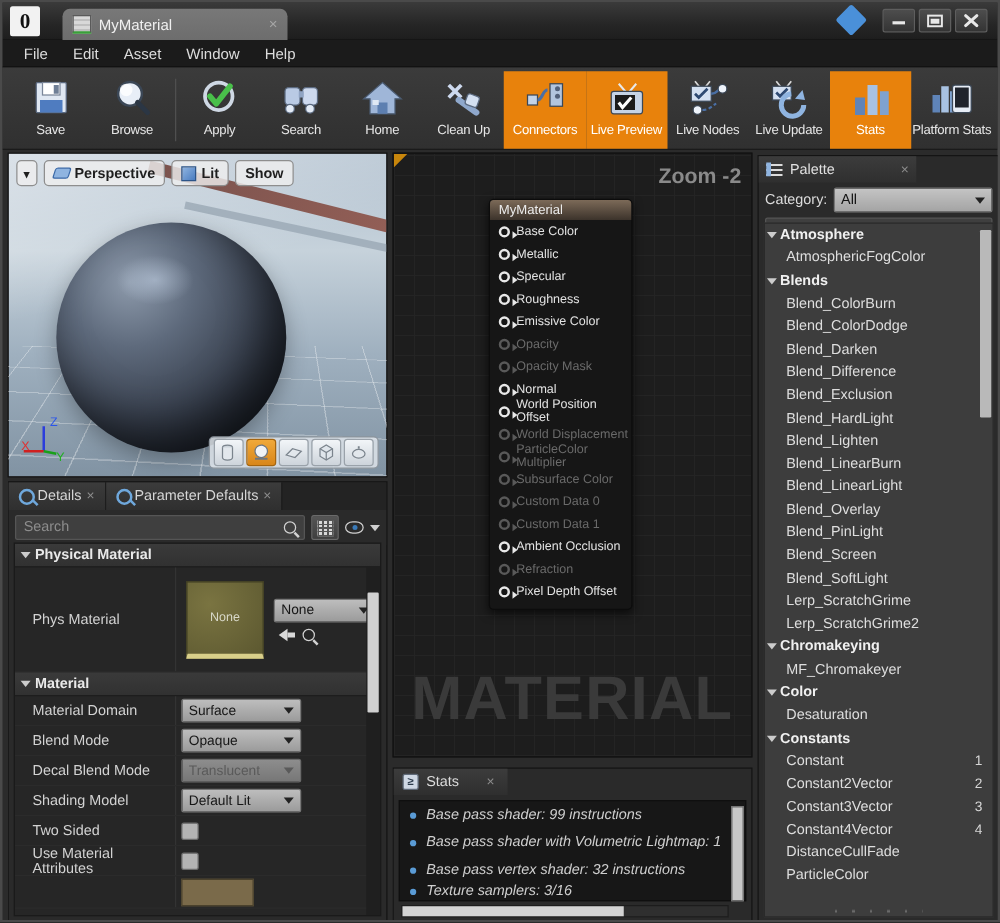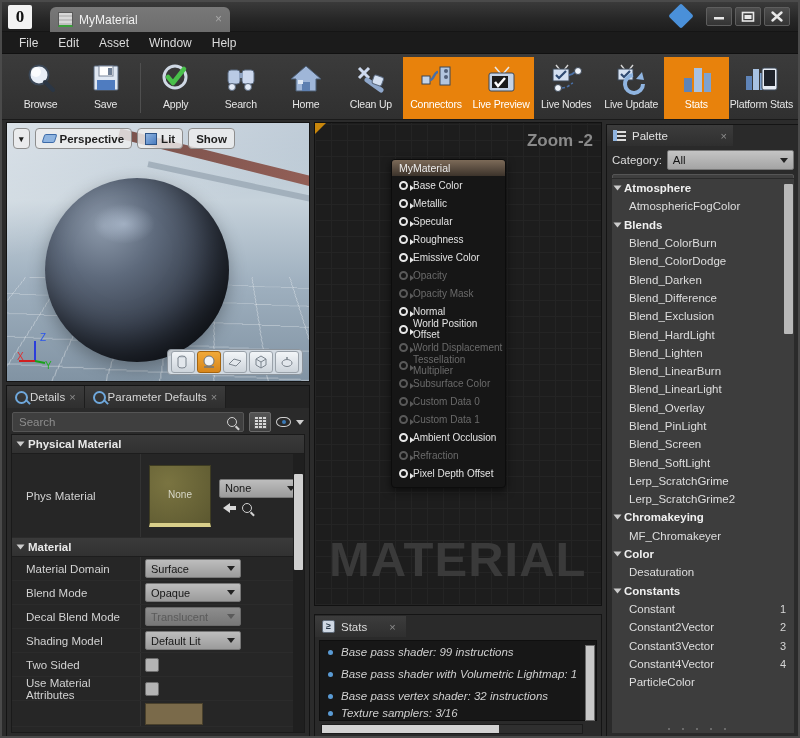--- a/index.html
+++ b/index.html
@@ -480,38 +480,38 @@
     <div class="menu-item">Asset</div>
     <div class="menu-item">Window</div>
     <div class="menu-item">Help</div>
   </div>
 
   <div class="toolbar">
 
     <div class="tb-btn">
       <span class="tb-ico">
         <svg width="36" height="34" viewBox="0 0 36 34">
-            <circle cx="16" cy="13" r="9.5" fill="#e8eef7" stroke="#3b4756" stroke-width="2"></circle>
-            <circle cx="13" cy="10" r="5" fill="#ffffff" opacity=".8"></circle>
-            <path d="M22 20 L30 28" stroke="#2b3644" stroke-width="4" stroke-linecap="round"></path>
-          </svg>
-      </span>
-      <span class="tb-label">Browse</span>
-    </div>
-
-    <div class="tb-btn">
-      <span class="tb-ico">
-        <svg width="36" height="34" viewBox="0 0 36 34">
             <rect x="6" y="4" width="24" height="24" rx="1" fill="#dfe7f2" stroke="#5b6a80"></rect>
             <rect x="11" y="4" width="14" height="10" fill="#ffffff" stroke="#7a8699"></rect>
             <rect x="9" y="18" width="18" height="10" fill="#4f7cc0"></rect>
             <rect x="20" y="6" width="4" height="7" fill="#6f7f96"></rect>
           </svg>
       </span>
       <span class="tb-label">Save</span>
+    </div>
+
+    <div class="tb-btn">
+      <span class="tb-ico">
+        <svg width="36" height="34" viewBox="0 0 36 34">
+            <circle cx="16" cy="13" r="9.5" fill="#e8eef7" stroke="#3b4756" stroke-width="2"></circle>
+            <circle cx="13" cy="10" r="5" fill="#ffffff" opacity=".8"></circle>
+            <path d="M22 20 L30 28" stroke="#2b3644" stroke-width="4" stroke-linecap="round"></path>
+          </svg>
+      </span>
+      <span class="tb-label">Browse</span>
     </div>
 
     <div class="tb-sep"></div>
 
     <div class="tb-btn">
       <span class="tb-ico">
         <svg width="36" height="34" viewBox="0 0 36 34">
             <circle cx="17" cy="15" r="11" fill="none" stroke="#cfd8e4" stroke-width="3"></circle>
             <path d="M10 15 L15 21 L26 7" stroke="#49c04a" stroke-width="4.5" fill="none" stroke-linecap="round" stroke-linejoin="round"></path>
           </svg>
@@ -741,21 +741,21 @@
       <div class="node-pin">
           <span class="pin-dot"></span>
           <span class="pin-label">World Position Offset</span>
         </div>
       <div class="node-pin dim">
           <span class="pin-dot"></span>
           <span class="pin-label">World Displacement</span>
         </div>
       <div class="node-pin dim">
           <span class="pin-dot"></span>
-          <span class="pin-label">Tessellation Multiplier</span>
+          <span class="pin-label">ParticleColor Multiplier</span>
         </div>
       <div class="node-pin dim">
           <span class="pin-dot"></span>
           <span class="pin-label">Subsurface Color</span>
         </div>
       <div class="node-pin dim">
           <span class="pin-dot"></span>
           <span class="pin-label">Custom Data 0</span>
         </div>
       <div class="node-pin dim">
@@ -1041,20 +1041,23 @@
         </div>
       <div class="pal-item">
           <span>Constant3Vector</span>
           <span class="num">3</span>
         </div>
       <div class="pal-item">
           <span>Constant4Vector</span>
           <span class="num">4</span>
         </div>
       <div class="pal-item">
+          <span>DistanceCullFade</span>
+        </div>
+      <div class="pal-item">
           <span>ParticleColor</span>
         </div>
 
       <div class="pal-scroll"></div>
       <div class="pal-dots"></div>
     </div>
   </div>
 
 </div>
 

